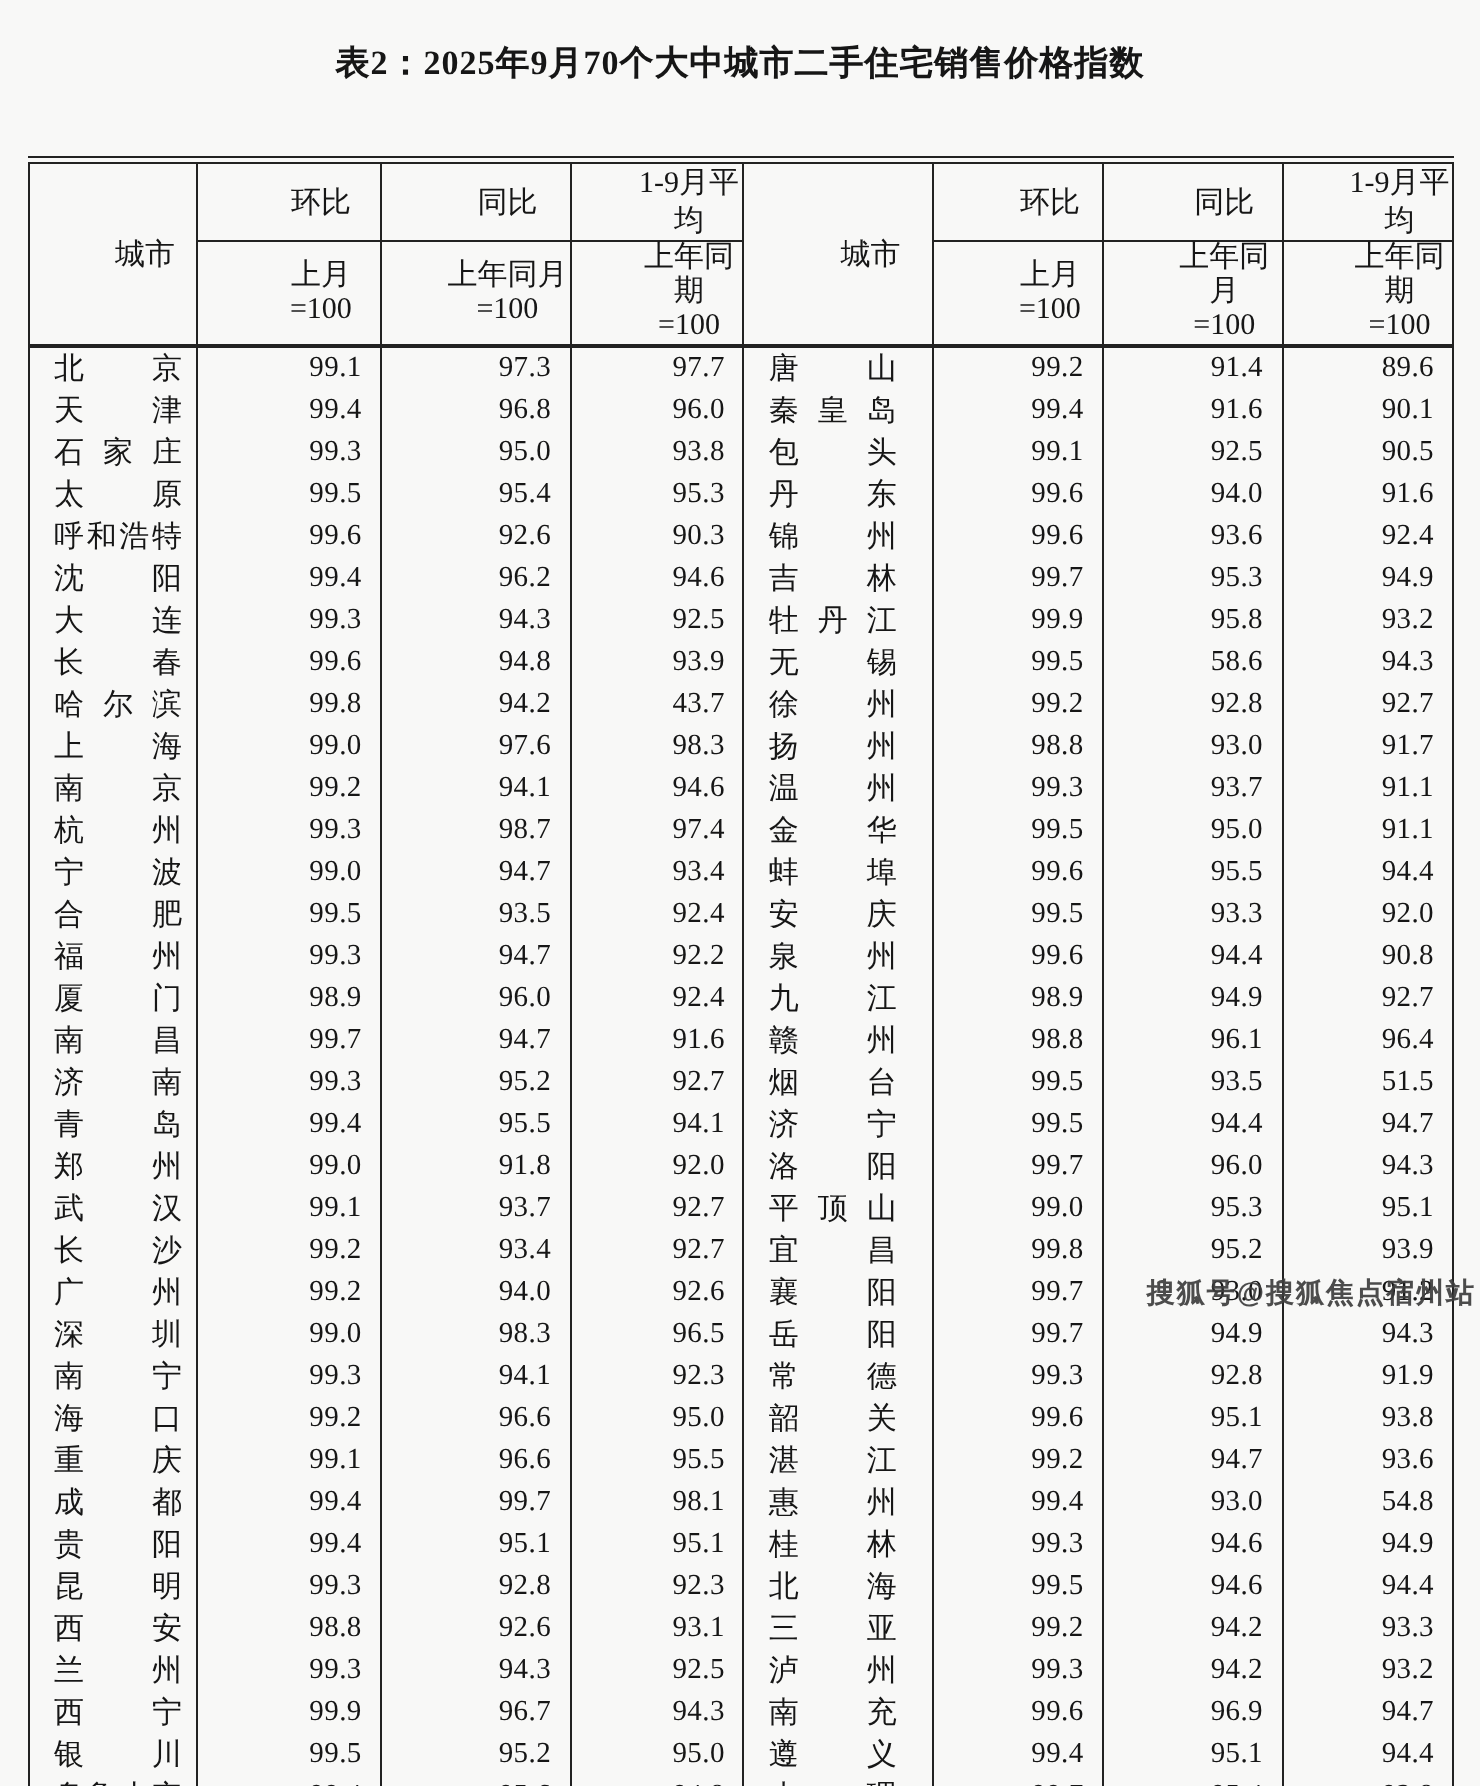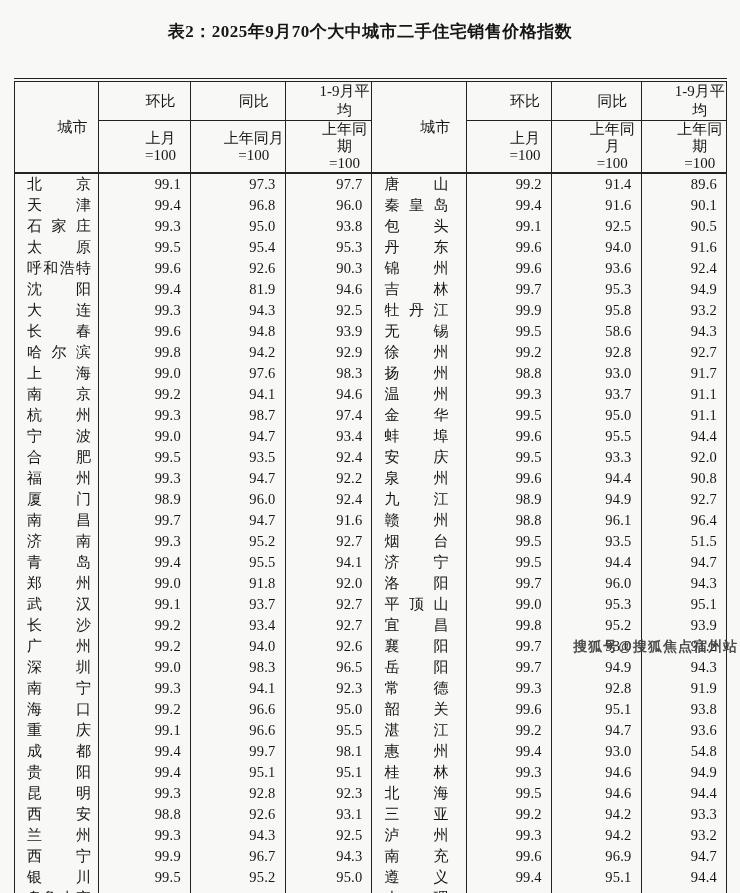--- a/index.html
+++ b/index.html
@@ -245,21 +245,21 @@
             <td class="num">92.4</td>
           </tr>
           <tr>
             <td class="city">
               <span class="just">
                 <span>沈</span>
                 <span>阳</span>
               </span>
             </td>
             <td class="num">99.4</td>
-            <td class="num">81.9</td>
+            <td class="num">96.2</td>
             <td class="num">94.6</td>
             <td class="city">
               <span class="just">
                 <span>吉</span>
                 <span>林</span>
               </span>
             </td>
             <td class="num">99.7</td>
             <td class="num">95.3</td>
             <td class="num">94.9</td>
@@ -308,21 +308,21 @@
           <tr>
             <td class="city">
               <span class="just">
                 <span>哈</span>
                 <span>尔</span>
                 <span>滨</span>
               </span>
             </td>
             <td class="num">99.8</td>
             <td class="num">94.2</td>
-            <td class="num">92.9</td>
+            <td class="num">43.7</td>
             <td class="city">
               <span class="just">
                 <span>徐</span>
                 <span>州</span>
               </span>
             </td>
             <td class="num">99.2</td>
             <td class="num">92.8</td>
             <td class="num">92.7</td>
           </tr>

